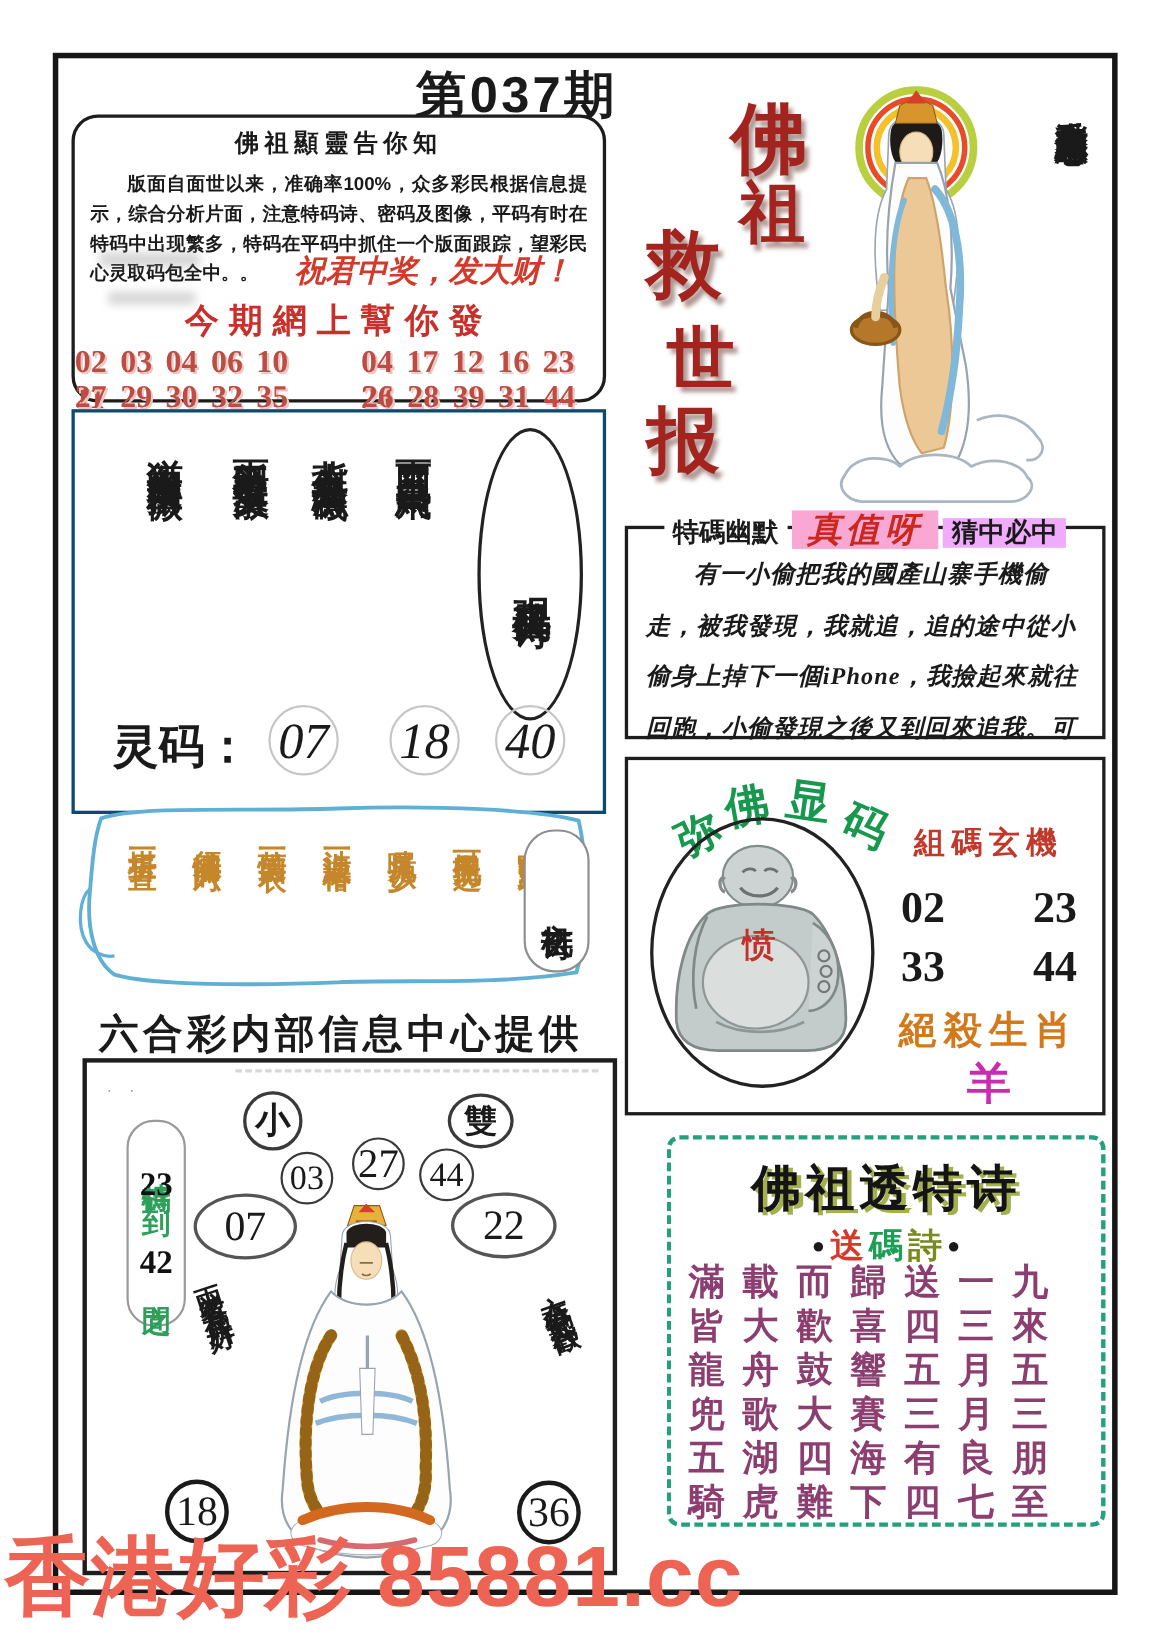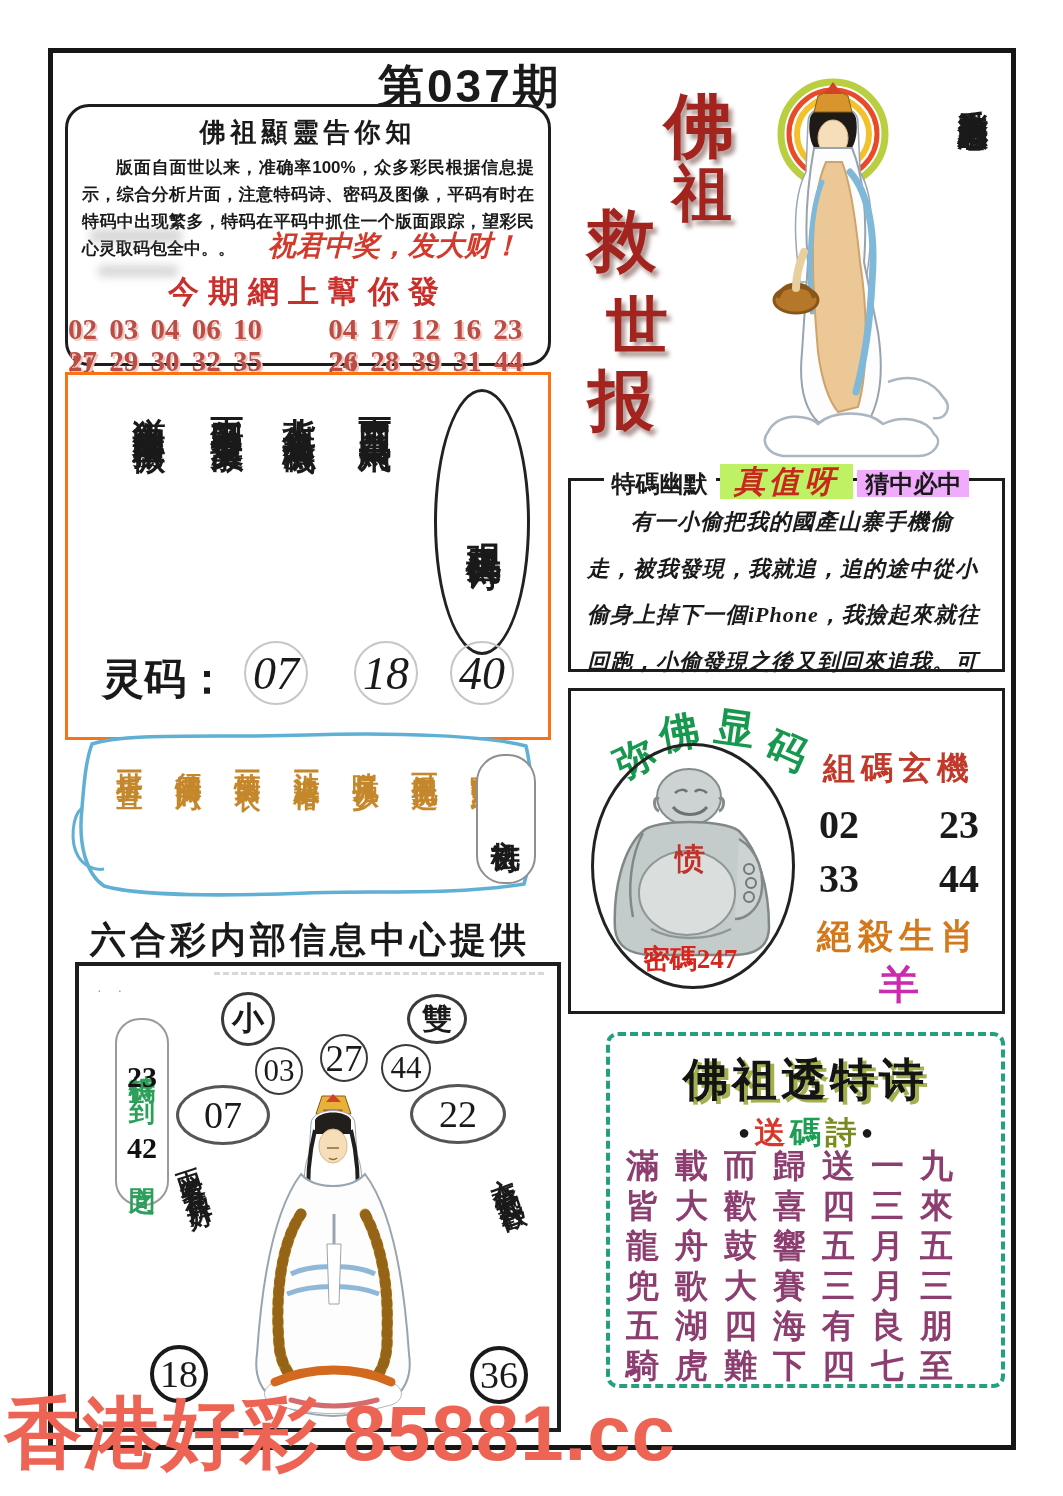--- a/index.html
+++ b/index.html
@@ -47,37 +47,37 @@
     <ellipse cx="58" cy="248" rx="22" ry="13" fill="#b5772a" stroke="#8a5618" stroke-width="3"></ellipse>
     <path d="M40,246 C44,228 72,228 76,246" fill="none" stroke="#8a5618" stroke-width="4"></path>
     <path d="M66,200 C60,215 58,228 58,236" fill="none" stroke="#e8cf9e" stroke-width="8" stroke-linecap="round"></path>
     <path d="M30,380 C40,360 70,362 80,372 C95,358 130,358 145,372 C165,362 190,368 196,382 C206,390 196,404 180,404 L45,404 C30,402 22,390 30,380 Z" fill="#fff" stroke="#aab6c2" stroke-width="2.5"></path>
     <path d="M150,330 C175,320 195,330 205,345 C215,355 208,368 195,366" fill="none" stroke="#aab6c2" stroke-width="2.5"></path>
   </svg>
 
   <div class="abs vtext serif" style="left:952px;top:86px;height:348px;font-size:30px;font-weight:600;letter-spacing:1px;">香港六合彩券信息中心出版</div>
 
   <div class="box" style="left:65px;top:104px;width:486px;height:262px;border:3px solid #1d1d1d;border-radius:24px;">
-    <div class="abs serif" style="left:0;top:8px;width:100%;text-align:center;font-size:26px;font-weight:800;letter-spacing:5px;">佛祖顯靈告你知</div>
+    <div class="abs serif" style="left:0;top:8px;width:100%;text-align:center;font-size:22px;font-weight:800;letter-spacing:5px;">佛祖顯靈告你知</div>
     <div class="abs" style="left:14px;top:48px;width:452px;font-size:17px;font-weight:600;line-height:1.58;text-align:justify;text-indent:2em;">版面自面世以来，准确率100%，众多彩民根据信息提示，综合分析片面，注意特码诗、密码及图像，平码有时在特码中出现繁多，特码在平码中抓住一个版面跟踪，望彩民心灵取码包全中。。</div>
     <div class="smudge" style="left:22px;top:122px;width:92px;height:14px;"></div>
     <div class="smudge" style="left:30px;top:158px;width:80px;height:12px;"></div>
     <div class="abs serif" style="left:0;top:120px;width:100%;text-align:right;padding-right:28px;box-sizing:border-box;font-size:28px;font-style:italic;font-weight:800;color:#d23a2c;">祝君中奖，发大财！</div>
     <div class="abs serif" style="left:0;top:164px;width:100%;text-align:center;font-size:31px;font-weight:800;letter-spacing:9px;color:#c9302b;">今期網上幫你發</div>
     <div class="abs serif" style="left:0;top:206px;width:100%;display:flex;justify-content:center;gap:42px;font-size:29px;font-weight:800;color:#bc4d45;text-shadow:2px 2px 0 #ecc7c2;word-spacing:5px;">
       <span>02 03 04 06 10 11</span>
       <span>04 17 12 16 23 24</span>
     </div>
     <div class="abs serif" style="left:0;top:238px;width:100%;display:flex;justify-content:center;gap:42px;font-size:29px;font-weight:800;color:#bc4d45;text-shadow:2px 2px 0 #ecc7c2;word-spacing:5px;">
       <span>27 29 30 32 35 43</span>
       <span>26 28 39 31 44 47</span>
     </div>
   </div>
 
-  <div class="box" style="left:65px;top:372px;width:486px;height:368px;border:3px solid #f97316;">
+  <div class="box" style="left:65px;top:372px;width:486px;height:368px;border:3px solid #0c4a6e;">
     <div class="abs vtext serif" style="left:58px;top:16px;font-size:33px;font-weight:800;letter-spacing:4px;">猶向山前携翠微</div>
     <div class="abs vtext serif" style="left:136px;top:16px;font-size:33px;font-weight:800;letter-spacing:4px;">雨釺不遺濃支散</div>
     <div class="abs vtext serif" style="left:208px;top:16px;font-size:33px;font-weight:800;letter-spacing:4px;">背人斜去落漁磯</div>
     <div class="abs vtext serif" style="left:284px;top:16px;font-size:33px;font-weight:800;letter-spacing:4px;">雨雨三三白鳥飛</div>
     <div class="abs" style="left:366px;top:14px;width:90px;height:260px;border:3px solid #222;border-radius:50%;display:flex;align-items:center;justify-content:center;">
       <div class="vtext serif" style="font-size:35px;font-weight:800;letter-spacing:3px;">观音灵码诗</div>
     </div>
     <div class="abs serif" style="left:34px;top:276px;font-size:42px;font-weight:800;">灵码：</div>
     <div class="abs softcircle" style="left:176px;top:266px;width:64px;height:64px;">
       <span class="serif" style="font-size:46px;font-style:italic;">07</span>
@@ -174,21 +174,21 @@
       <span>18</span>
     </div>
     <div class="circle abs serif" style="left:391px;top:380px;width:58px;height:58px;border-width:4px;border-color:#1a1a1a;font-size:38px;">
       <span>36</span>
     </div>
   </div>
 
   <div class="box" style="left:568px;top:478px;width:437px;height:194px;border:3px solid #1d1d1d;">
     <div class="abs" style="left:0;top:-20px;width:100%;text-align:center;white-space:nowrap;">
       <span style="background:#fff;padding:0 8px;font-size:24px;font-weight:800;">特碼幽默</span>
-      <span class="serif" style="background:#bef264;padding:0 14px;font-size:31px;font-weight:800;font-style:italic;color:#c8281e;letter-spacing:4px;">真值呀</span>
+      <span class="serif" style="background:#f9a8d4;padding:0 14px;font-size:31px;font-weight:800;font-style:italic;color:#c8281e;letter-spacing:4px;">真值呀</span>
       <span style="background:#f0abfc;padding:0 8px;font-size:24px;font-weight:800;">猜中必中</span>
     </div>
     <div class="serif" style="padding:18px 16px 0;font-size:22px;font-style:italic;font-weight:600;line-height:2.12;text-indent:2em;letter-spacing:1px;">有一小偷把我的國產山寨手機偷走，被我發現，我就追，追的途中從小偷身上掉下一個iPhone，我撿起來就往回跑，小偷發現之後又到回來追我。可惜我跑得快，他沒追到！</div>
   </div>
 
   <div class="box" style="left:568px;top:688px;width:437px;height:326px;border:3px solid #1d1d1d;">
     <div class="abs serif" style="left:44px;top:40px;font-size:40px;font-weight:800;color:#18984e;transform:rotate(-26deg);">弥</div>
     <div class="abs serif" style="left:88px;top:14px;font-size:40px;font-weight:800;color:#18984e;transform:rotate(-10deg);">佛</div>
     <div class="abs serif" style="left:144px;top:10px;font-size:40px;font-weight:800;color:#18984e;transform:rotate(8deg);">显</div>
     <div class="abs serif" style="left:196px;top:32px;font-size:40px;font-weight:800;color:#18984e;transform:rotate(24deg);">码</div>
@@ -204,23 +204,22 @@
       <ellipse cx="84" cy="134" rx="48" ry="42" fill="#dadfde" stroke="#8e9696" stroke-width="2"></ellipse>
       <path d="M136,80 C156,92 162,116 158,136 C154,152 142,160 132,160" fill="#cdd3d3" stroke="#808888" stroke-width="2.5"></path>
       <circle cx="146" cy="110" r="5" fill="none" stroke="#707878" stroke-width="2"></circle>
       <circle cx="148" cy="124" r="5" fill="none" stroke="#707878" stroke-width="2"></circle>
       <circle cx="146" cy="138" r="5" fill="none" stroke="#707878" stroke-width="2"></circle>
       <path d="M40,74 C28,96 24,130 30,158" fill="none" stroke="#808888" stroke-width="2.5"></path>
       <path d="M48,170 C70,182 104,182 128,170" fill="none" stroke="#8e9696" stroke-width="2.5"></path>
     </svg>
 
     <div class="abs serif" style="left:104px;top:148px;font-size:30px;font-weight:800;color:#c0322a;">愤</div>
-    <div class="abs serif" style="left:20px;top:250px;width:198px;text-align:center;font-size:27px;font-weight:800;color:#d6251d;">密碼247</div>
-
-    <div class="abs serif" style="left:228px;top:56px;width:200px;text-align:center;font-size:32px;font-weight:800;color:#c0392b;letter-spacing:6px;">組碼玄機</div>
+
+    <div class="abs serif" style="left:228px;top:56px;width:200px;text-align:center;font-size:28px;font-weight:800;color:#c0392b;letter-spacing:6px;">組碼玄機</div>
     <div class="abs serif" style="left:248px;top:110px;width:160px;display:flex;justify-content:space-between;font-size:40px;font-weight:600;">
       <span>02</span>
       <span>23</span>
     </div>
     <div class="abs serif" style="left:248px;top:164px;width:160px;display:flex;justify-content:space-between;font-size:40px;font-weight:600;">
       <span>33</span>
       <span>44</span>
     </div>
     <div class="abs serif" style="left:224px;top:222px;width:208px;text-align:center;font-size:35px;font-weight:800;color:#d4791b;letter-spacing:6px;">絕殺生肖</div>
     <div class="abs serif" style="left:224px;top:266px;width:208px;text-align:center;font-size:40px;font-weight:800;color:#cb2cad;">羊</div>

